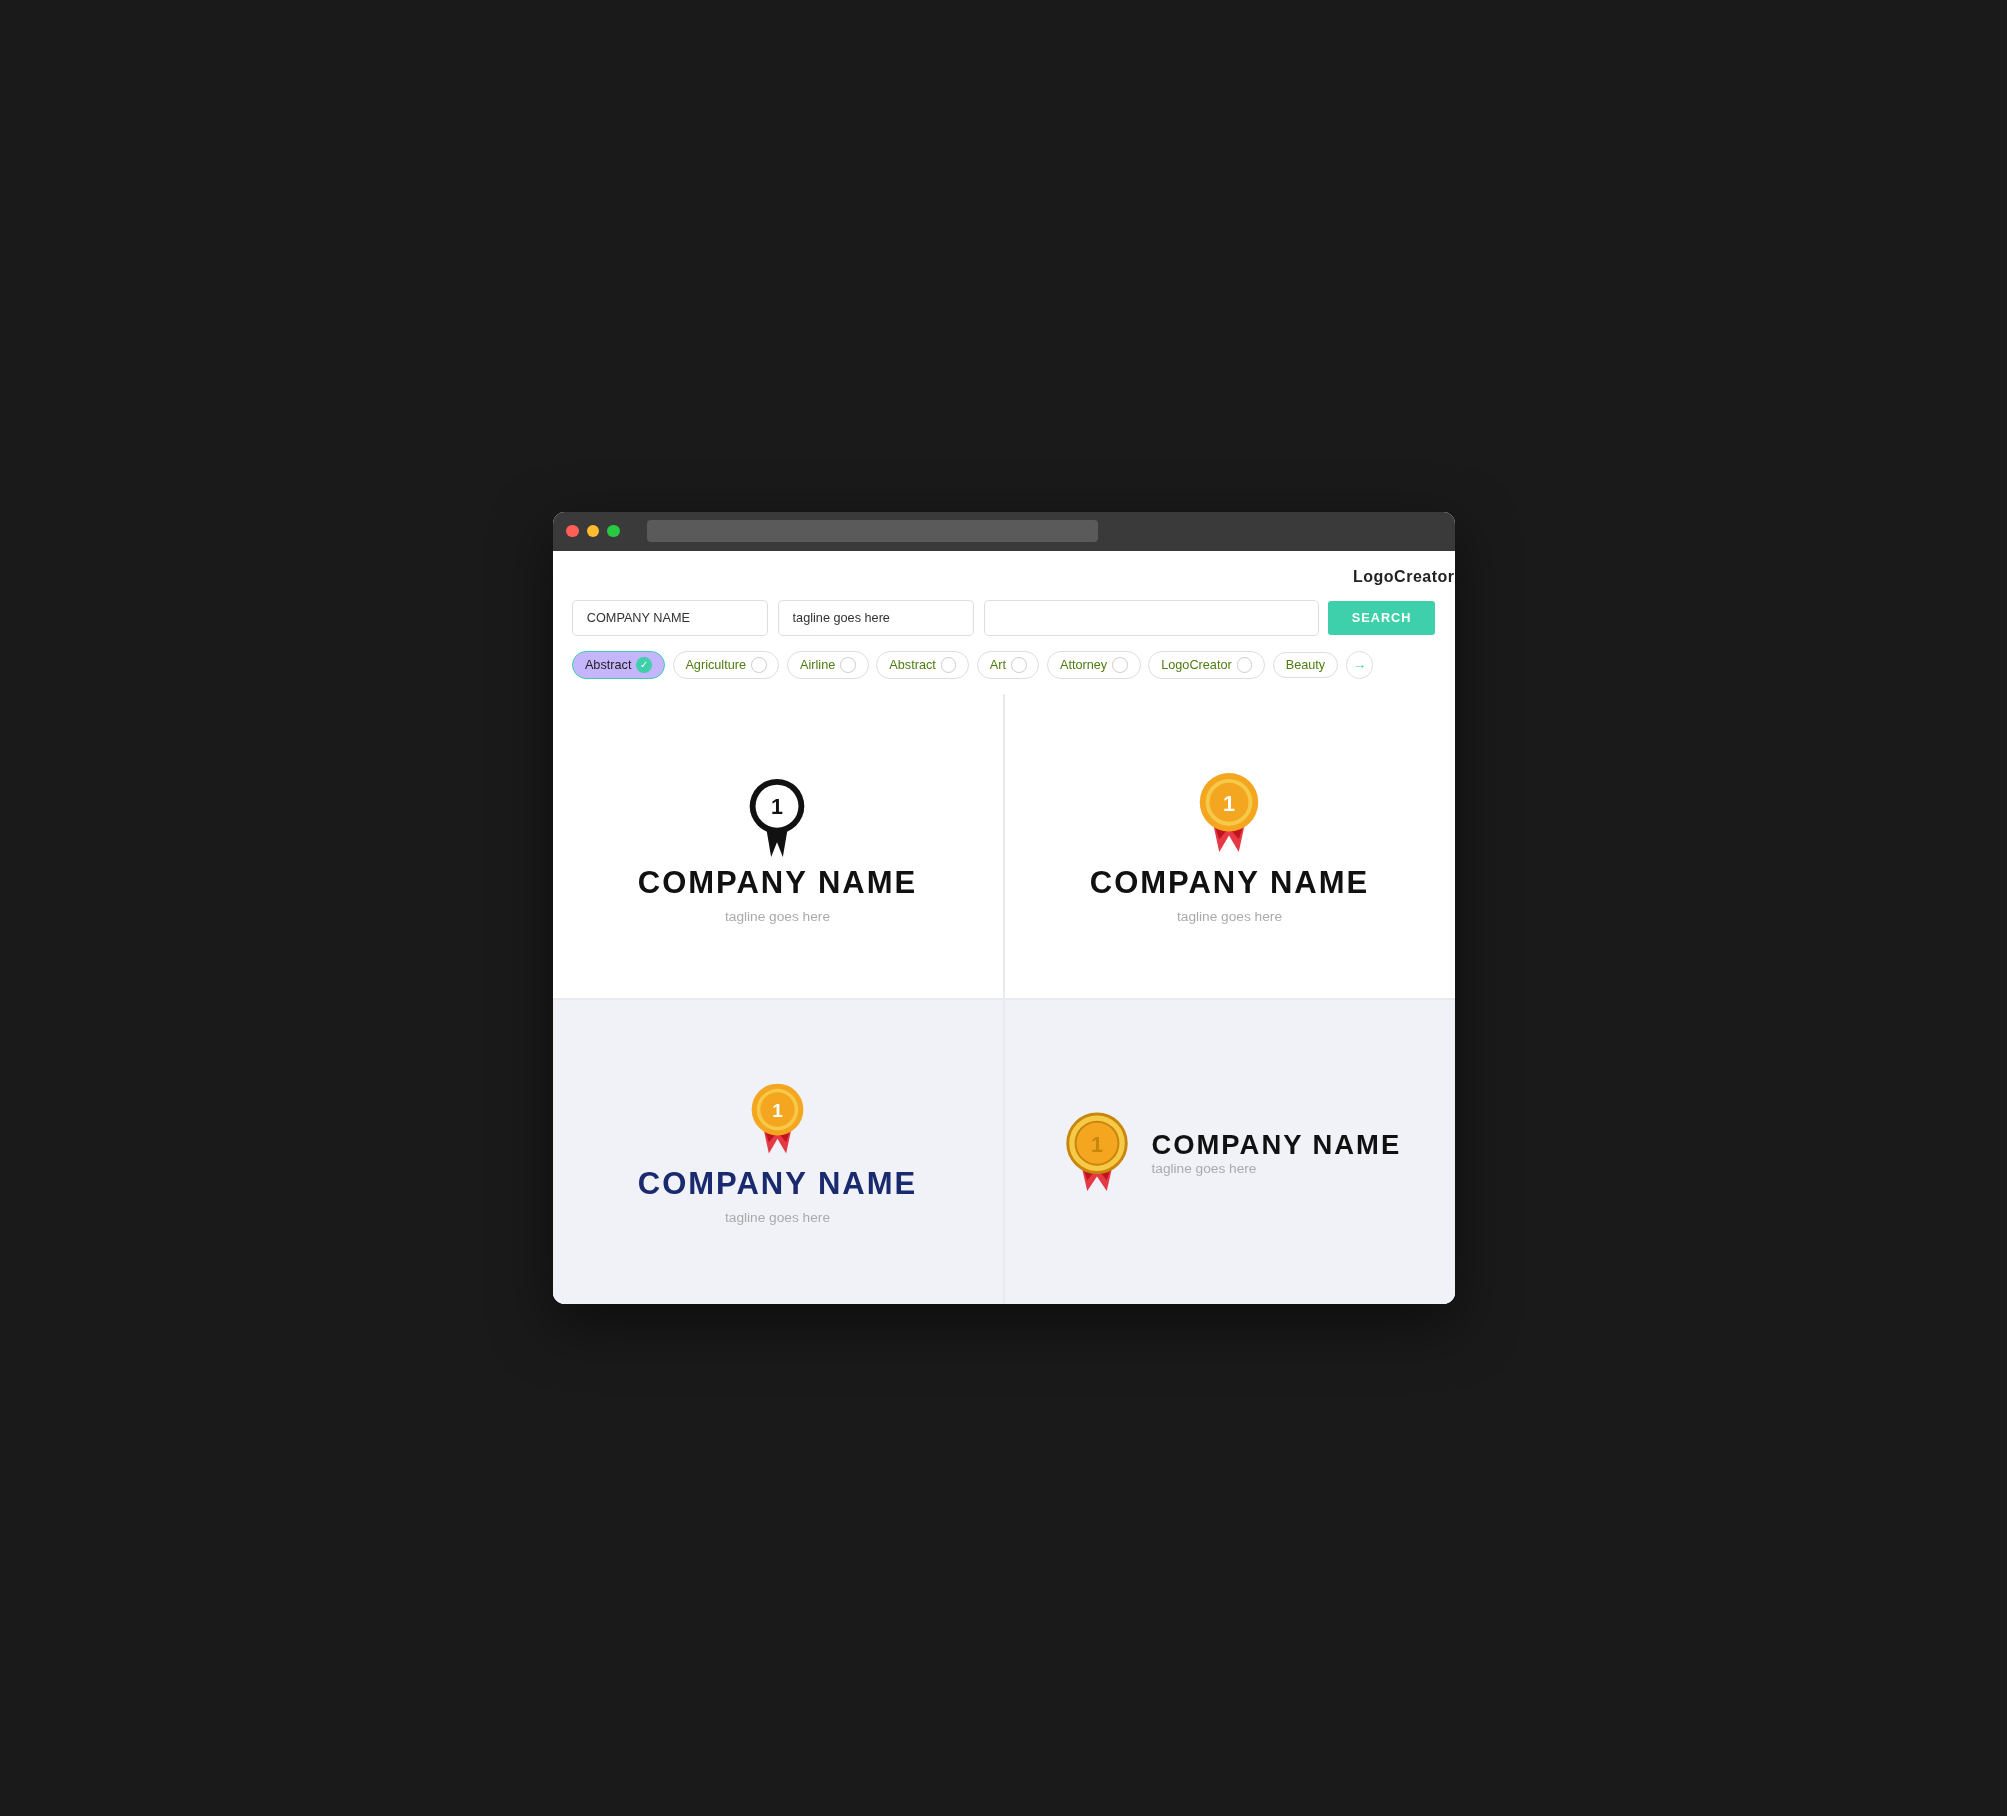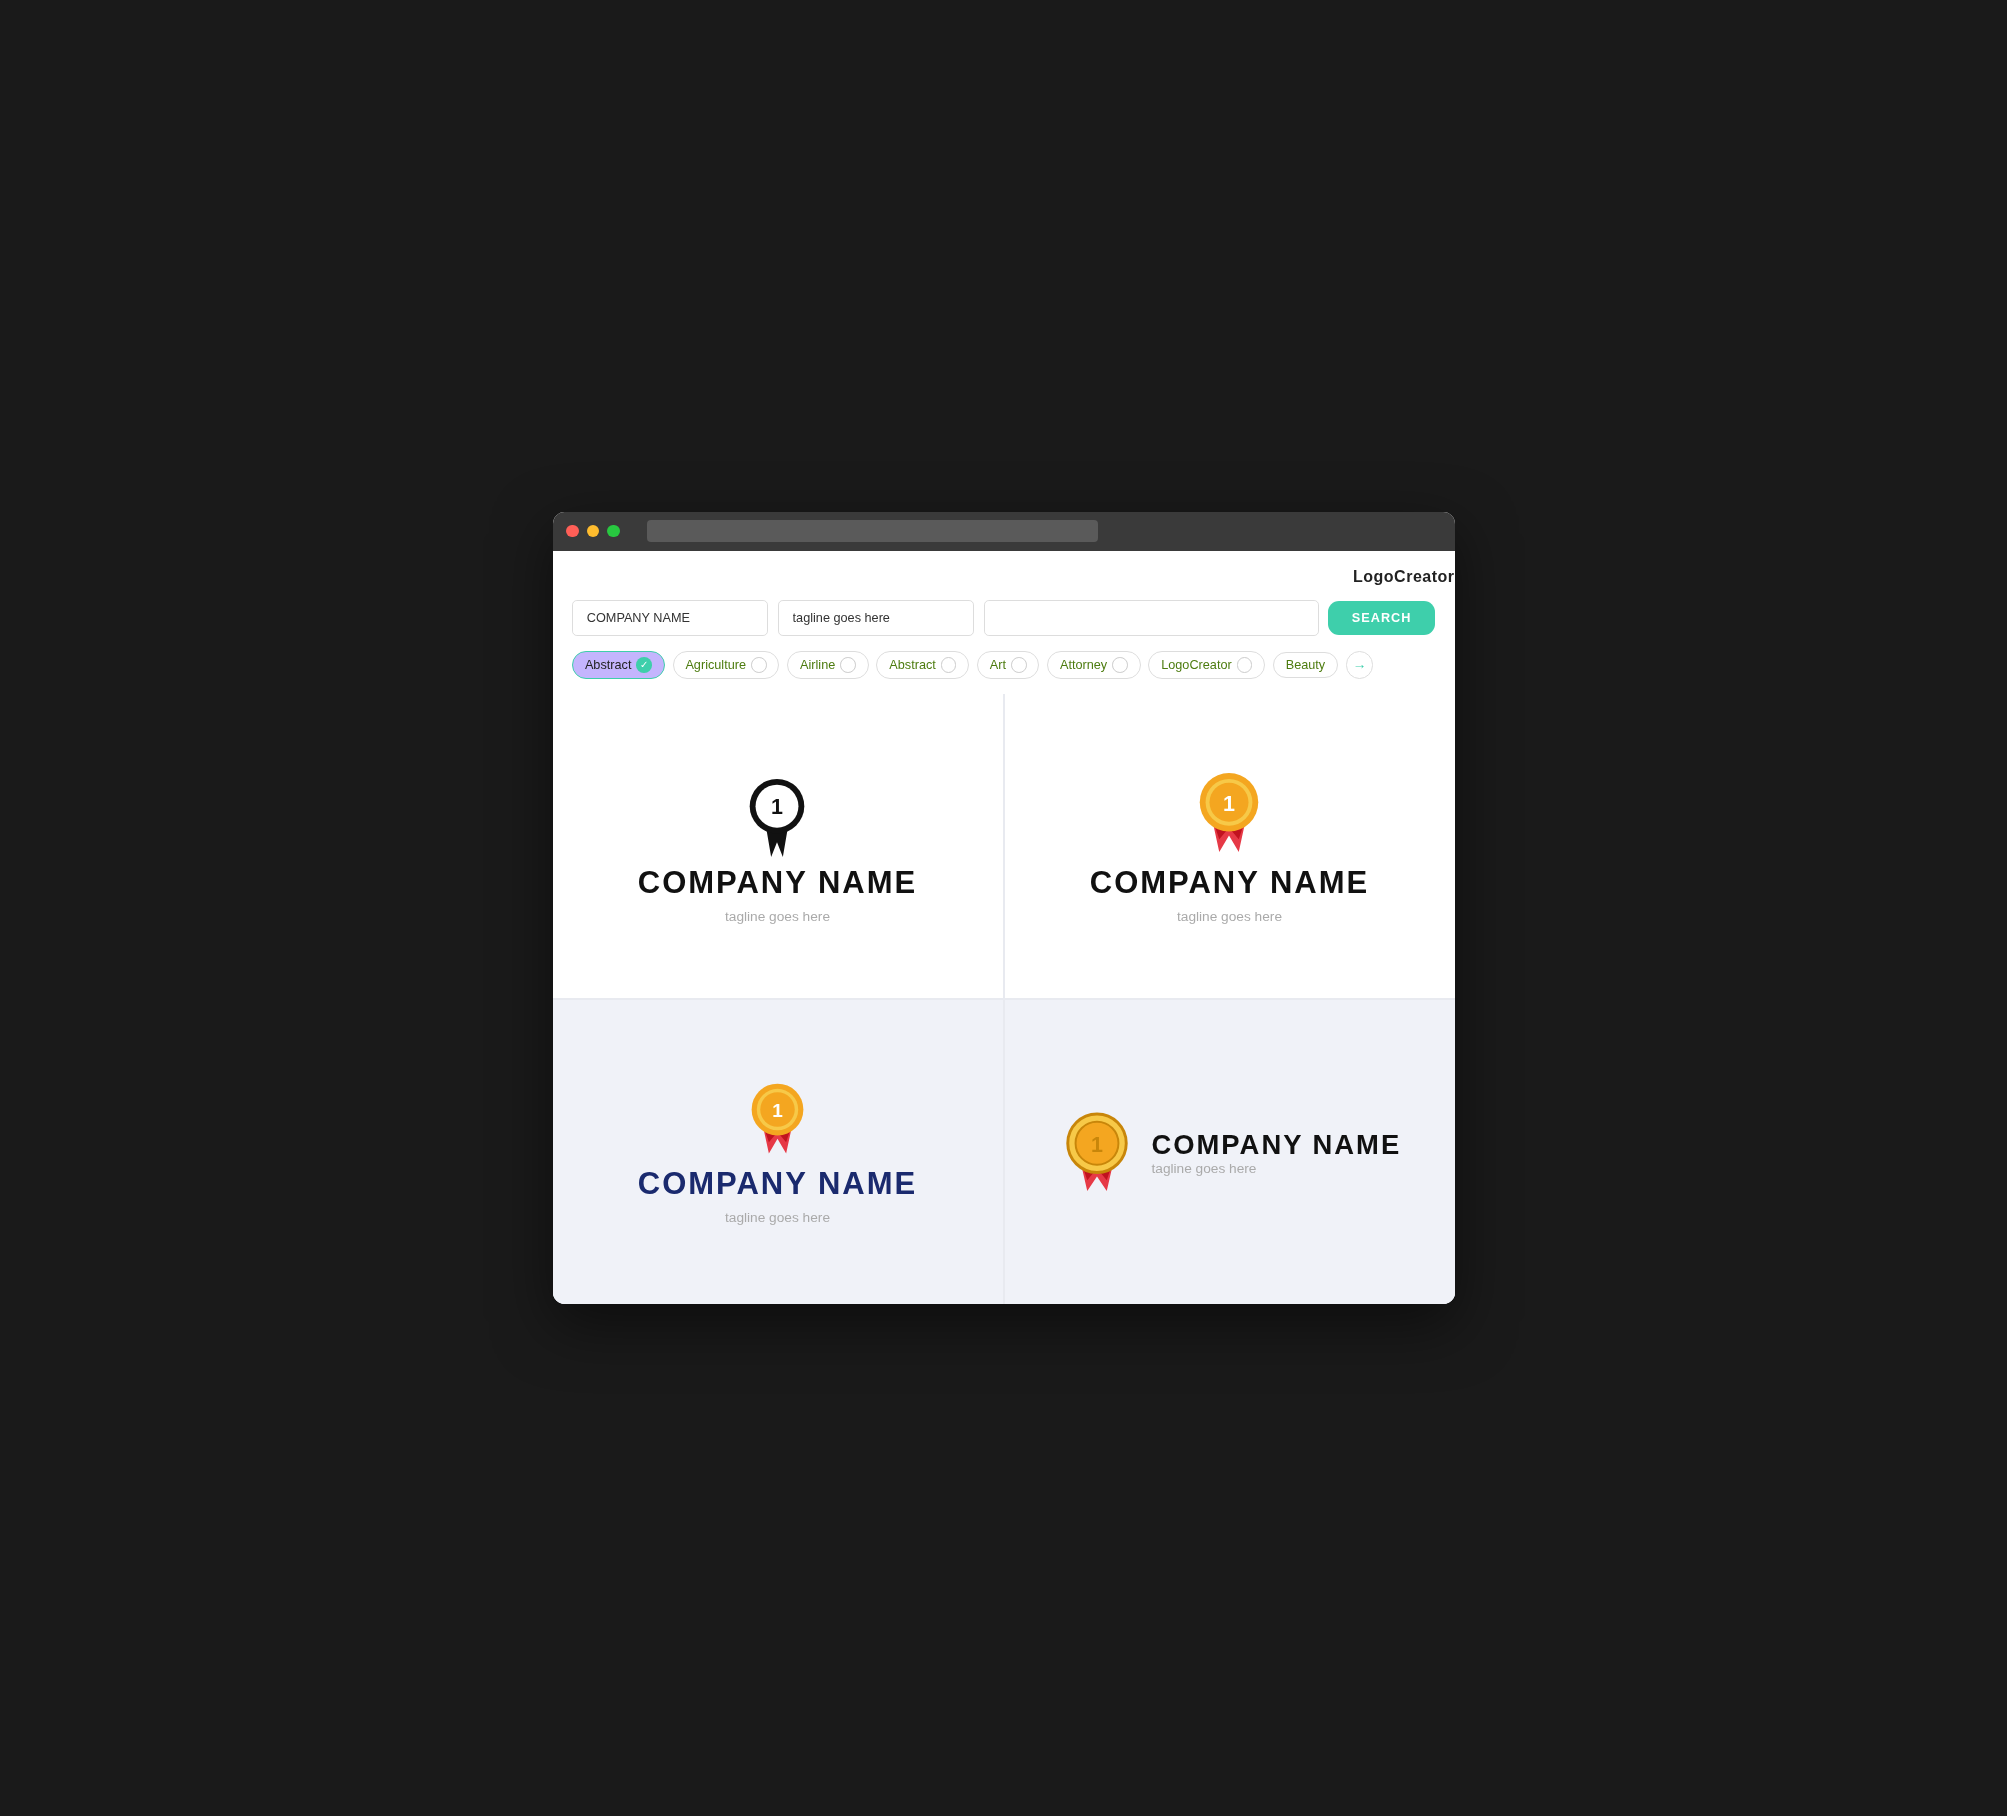--- a/index.html
+++ b/index.html
@@ -65,21 +65,21 @@
       outline: none;
       color: #333;
     }
     .search-input.company { width: 196px; }
     .search-input.tagline { width: 196px; }
     .search-input.color-picker { flex: 1; }
     .search-btn {
       background: #3ecfab;
       color: #fff;
       border: none;
-      border-radius: 11px;
+      border-radius: 3px;
       padding: 9.8px 23.5px;
       font-size: 12.7px;
       font-weight: 700;
       letter-spacing: 1px;
       cursor: pointer;
       white-space: nowrap;
     }
     .filter-bar {
       display: flex;
       align-items: center;

